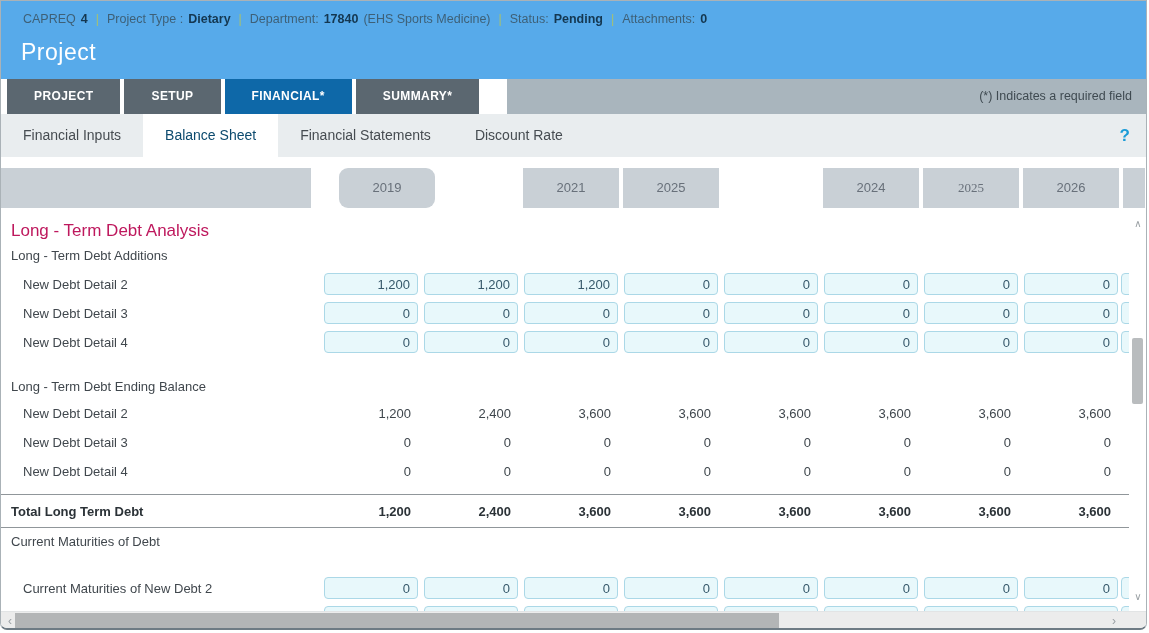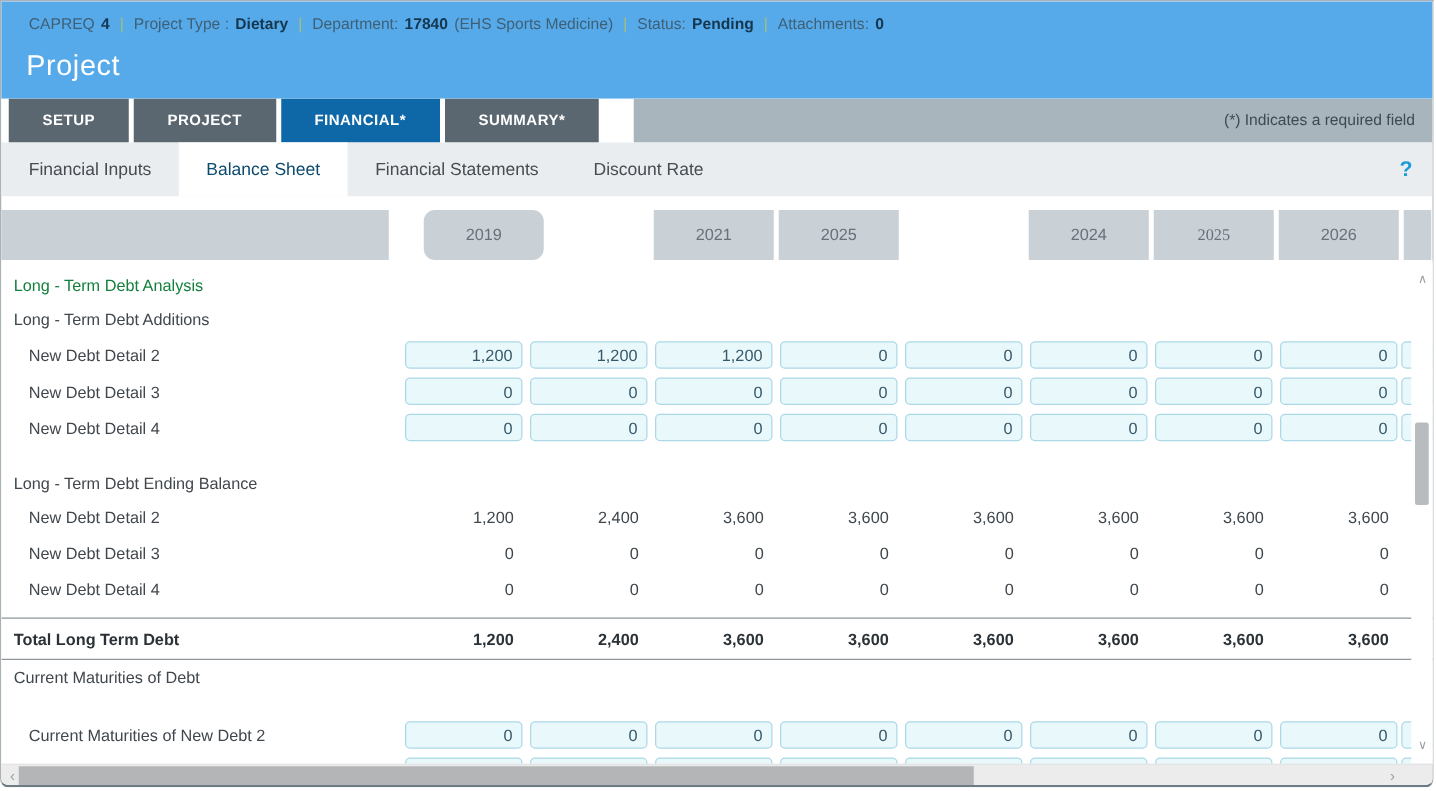--- a/index.html
+++ b/index.html
@@ -38,21 +38,21 @@
   
   .thead{position:absolute;top:167px;left:0;height:40px;width:1146px;}
   .hcell{position:absolute;top:0;height:40px;background:#c9d0d6;}
   .hcell.hlabel{left:0;width:310px;}
   .hcell.year{width:96px;text-align:center;line-height:40px;font-size:13px;color:#68707a;}
   .hcell.hpartial{left:1122px;width:22px;}
   
   .tbody{position:absolute;top:207px;left:0;width:1146px;height:403px;overflow:hidden;background:#fff;}
   .trow{position:relative;width:1146px;}
   .row-link{margin-top:13px;height:16px;}
-  .row-link span{position:absolute;left:10px;top:0;font-size:13px;color:#15803d;cursor:pointer;}
+  .row-link span{position:absolute;left:10px;top:0;font-size:17px;color:#be185d;cursor:pointer;}
   .row-sec{margin-top:11px;height:16px;}
   .group.g2 .row-sec{margin-top:22px;}
   .group.g4 .row-sec{margin-top:6px;}
   .row-sec span{position:absolute;left:10px;top:0;font-size:13px;color:#40474d;}
   .row-in{height:29px;}
   .row-in .rlabel{position:absolute;left:22px;top:7px;font-size:13px;color:#40474d;}
   .cellin{position:absolute;top:3px;width:94px;height:22px;border:1px solid #abd8e7;
           background:#e8f8fb;border-radius:4px;text-align:right;padding:0 7px;font-size:13px;
           color:#36586a;font-family:"Liberation Sans",sans-serif;outline:none;}
   .cellin.cpartial{width:26px;padding:0 2px;}
@@ -84,22 +84,22 @@
 
 <div class="window">
 
   <header class="app-header">
     <div class="meta" id="meta"><span class="mlabel">CAPREQ</span><b class="mval">4</b><span class="pipe">|</span><span class="mlabel">Project Type :</span><b class="mval">Dietary</b><span class="pipe">|</span><span class="mlabel">Department:</span><b class="mval">17840</b><span class="msuf">(EHS Sports Medicine)</span><span class="pipe">|</span><span class="mlabel">Status:</span><b class="mval">Pending</b><span class="pipe">|</span><span class="mlabel">Attachments:</span><b class="mval">0</b></div>
     <h1 class="app-title">Project</h1>
   </header>
 
   <nav class="tab-bar" id="tabbar">
 
-  <div class="tab">SETUP</div>
-      <div class="tab">PROJECT</div>
+  <div class="tab">PROJECT</div>
+      <div class="tab">SETUP</div>
       <div class="tab active">FINANCIAL*</div>
       <div class="tab">SUMMARY*</div>
       <div class="tab-filler">(*) Indicates a required field</div>
     </nav>
 
   <nav class="subtab-bar" id="subtabbar">
     
   <div class="subtab">Financial Inputs</div><div class="subtab active">Balance Sheet</div><div class="subtab">Financial Statements</div><div class="subtab">Discount Rate</div></nav>
   <span class="help" style="position:absolute;top:113px;right:16px;height:43px;">?</span>
 

